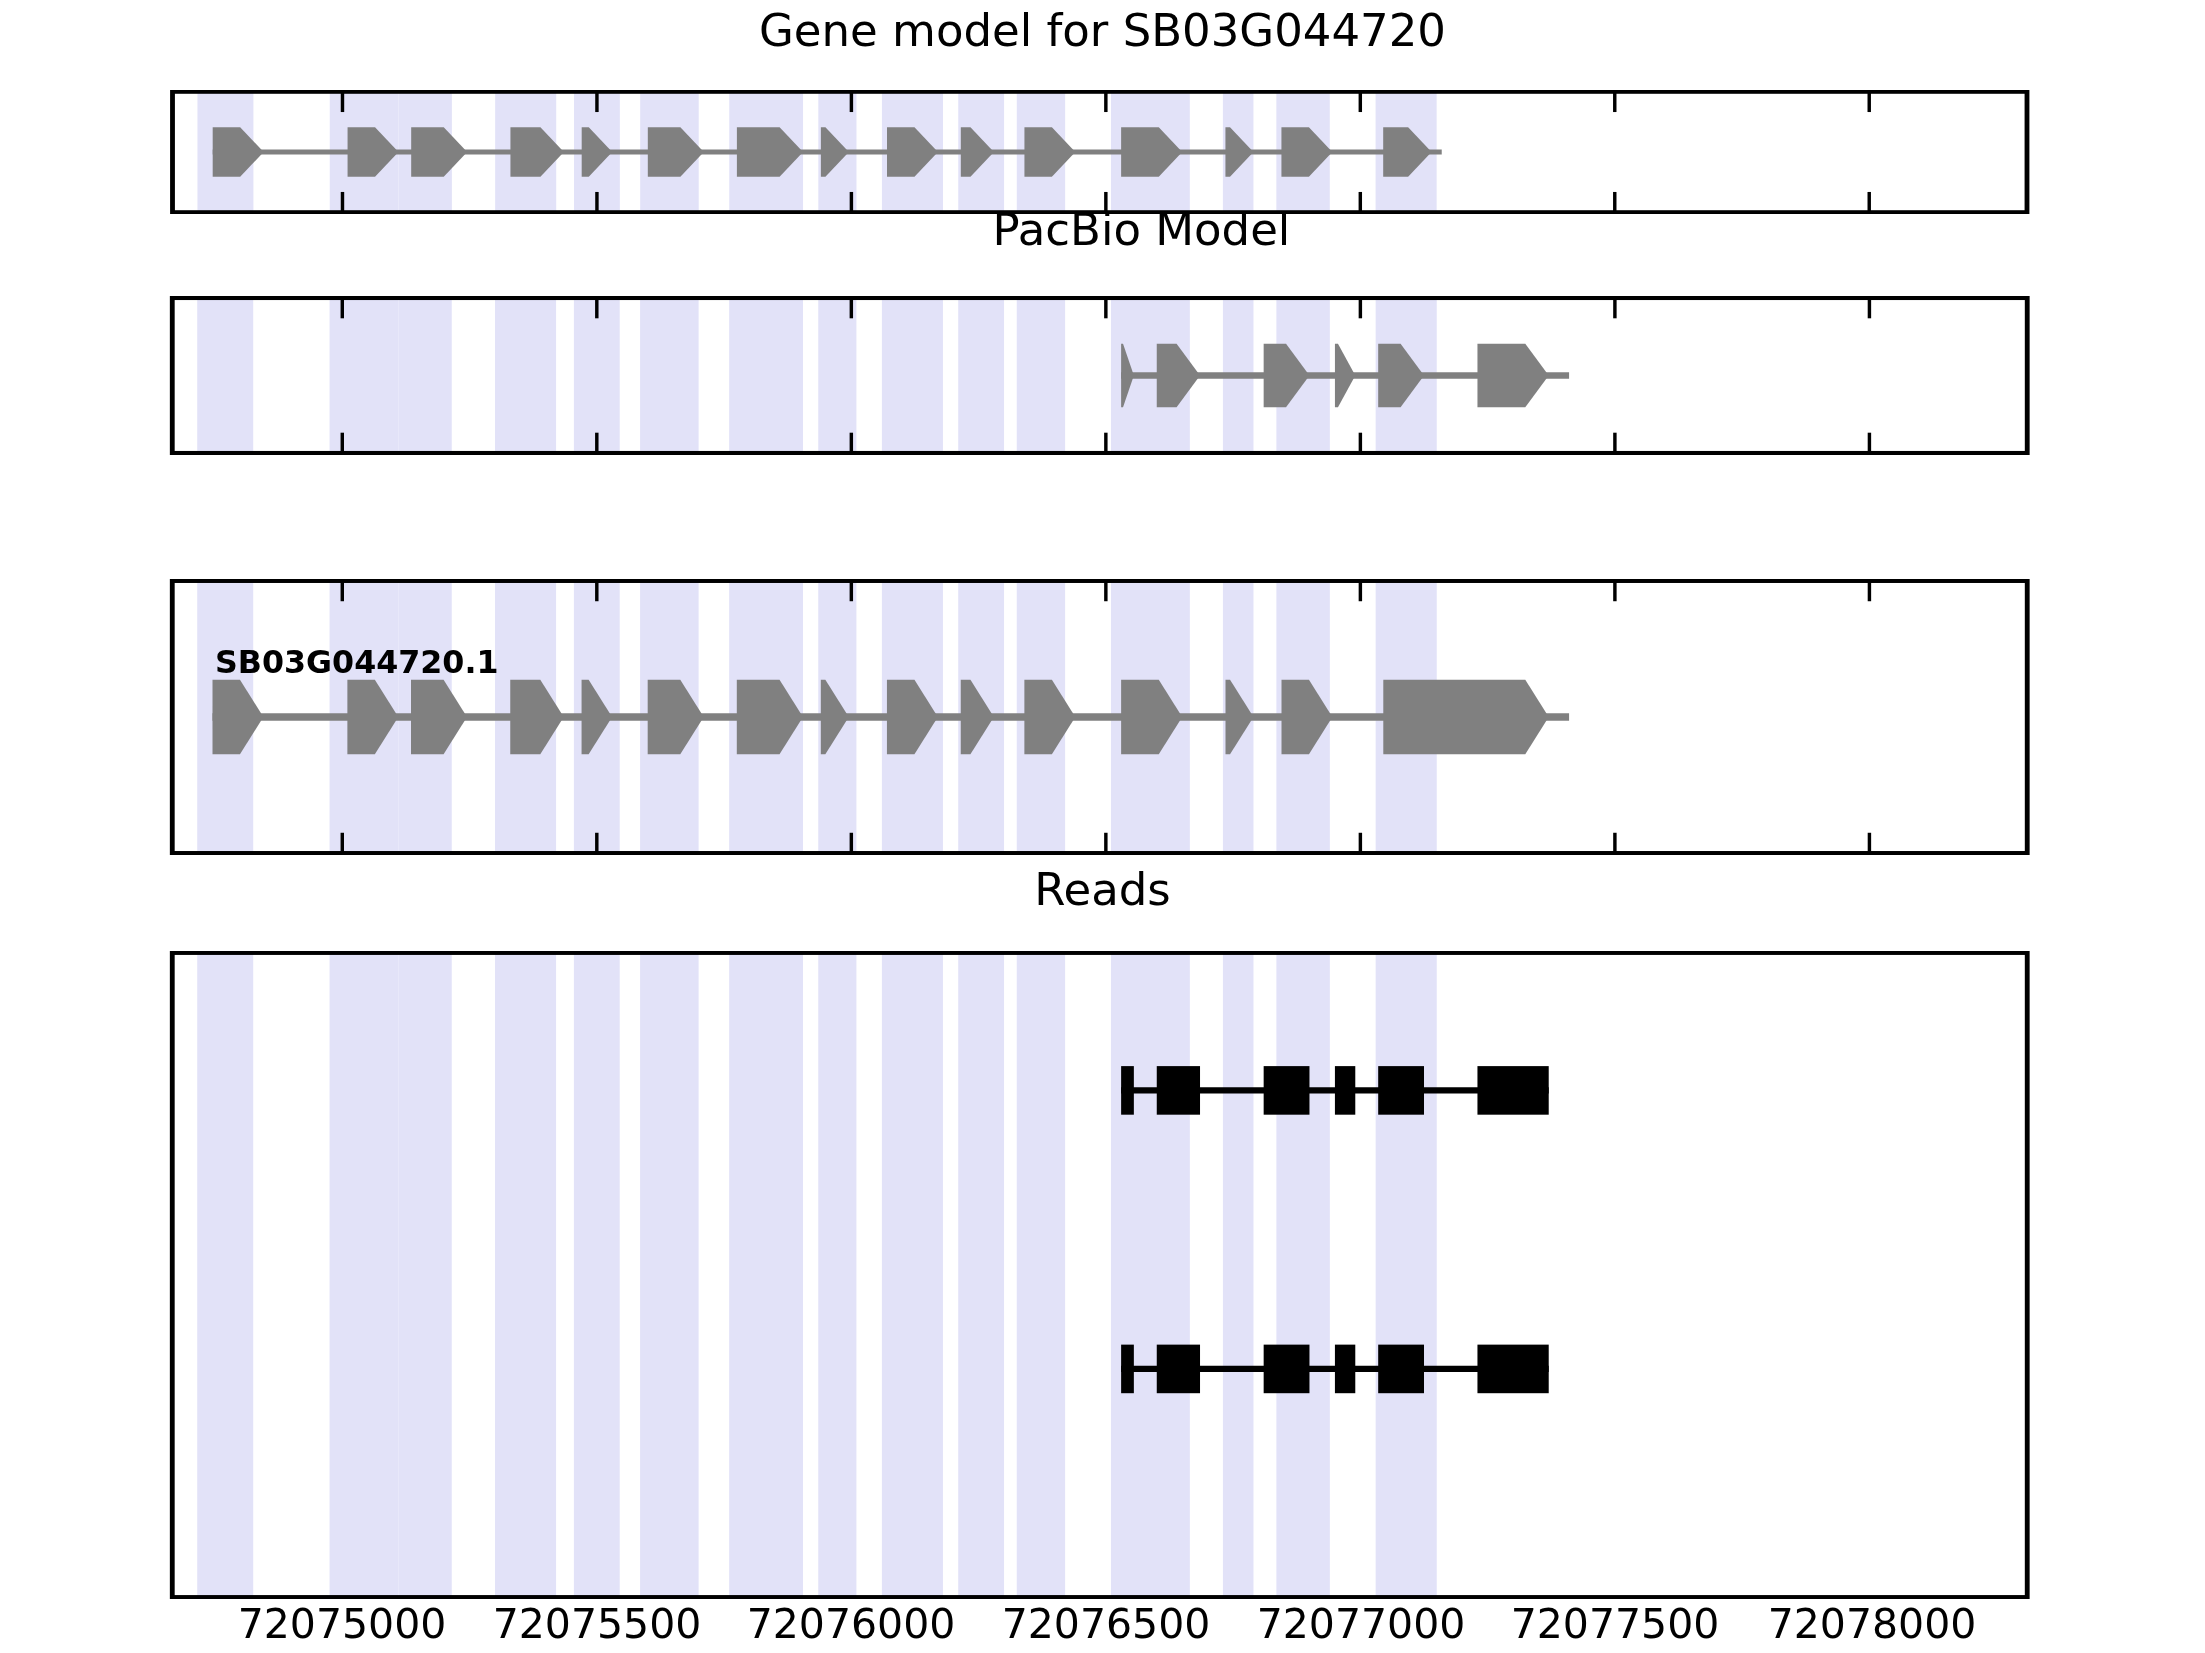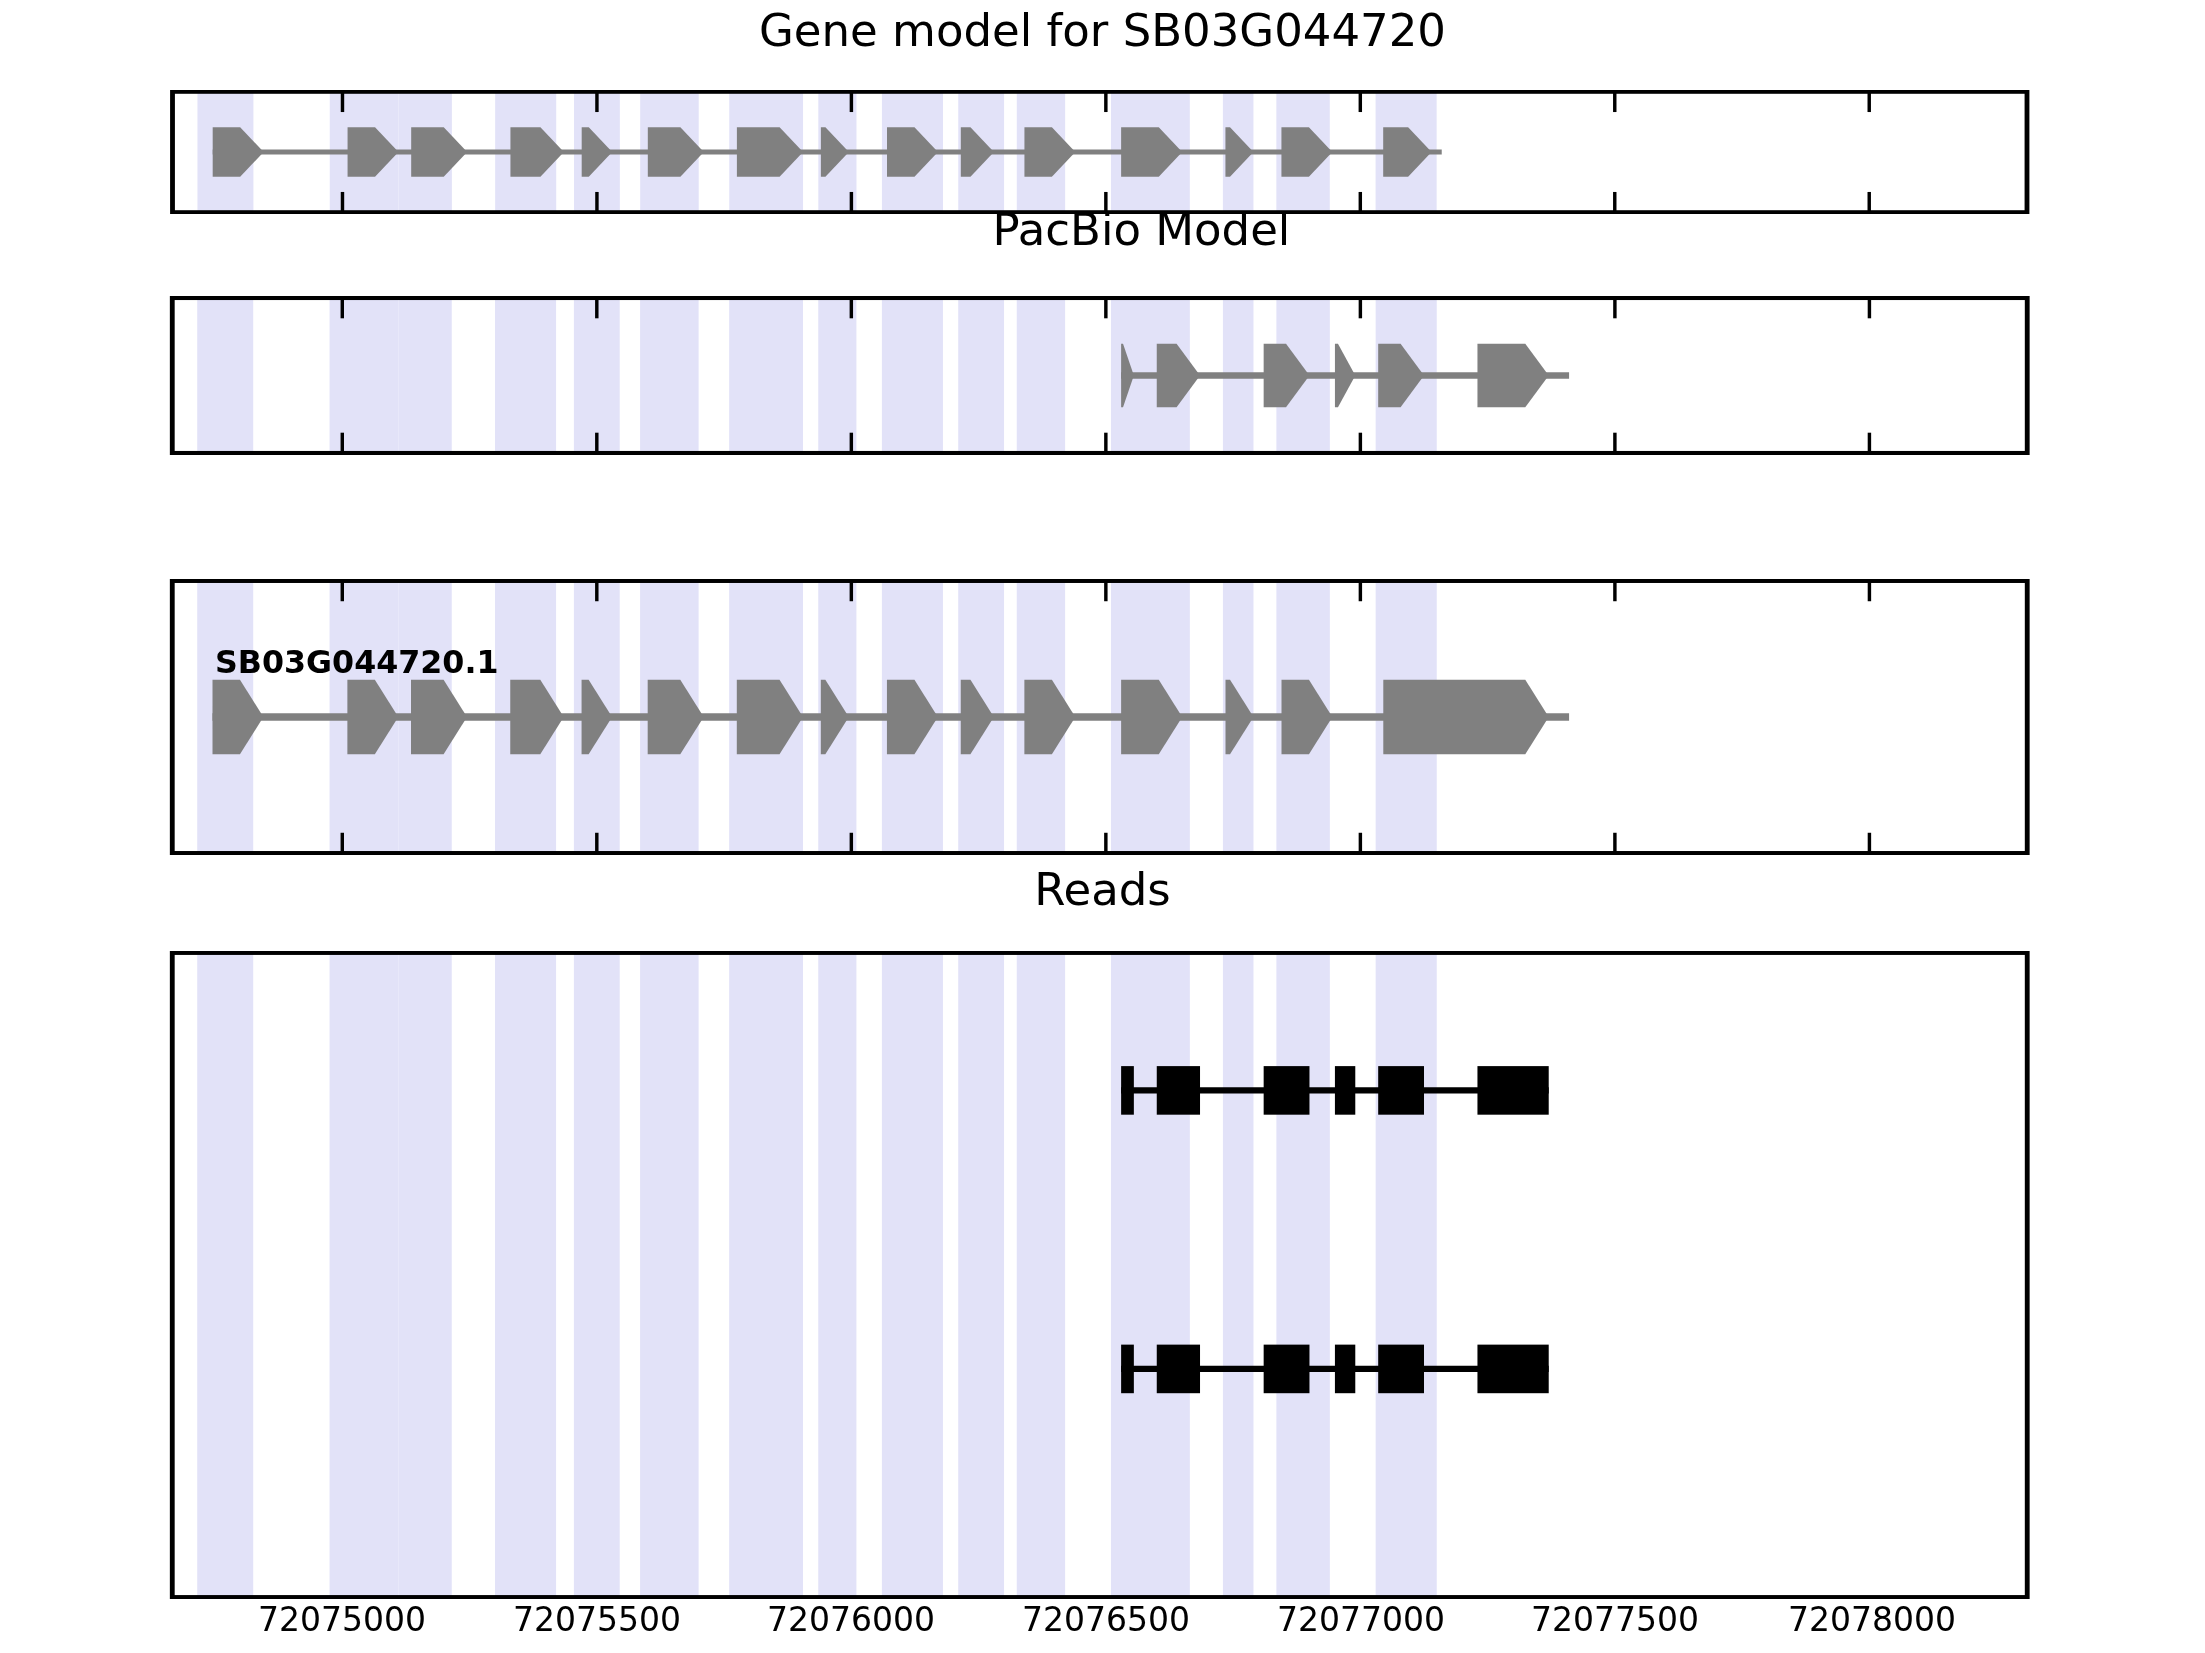--- a/index.html
+++ b/index.html
@@ -8,21 +8,21 @@
   .panel-title{
     position:absolute;width:100%;text-align:center;
     font-family:"DejaVu Sans",sans-serif;
     color:#000;font-size:45px;line-height:1;white-space:nowrap;
   }
   .axis-labels{
     position:absolute;left:0;top:1600px;width:2205px;height:54px;
   }
   .tick-label{
     position:absolute;top:0;transform:translateX(-50%);
-    font-family:"DejaVu Sans",sans-serif;font-size:33px;color:#000;
+    font-family:"DejaVu Sans",sans-serif;font-size:41px;color:#000;
     white-space:nowrap;
   }
   svg{display:block;}
   .plot-svg{position:absolute;}
 </style>
 </head>
 <body>
 
 <div id="fig">
     <div class="panel-title" style="top: 8.3px;">Gene model for SB03G044720</div>

